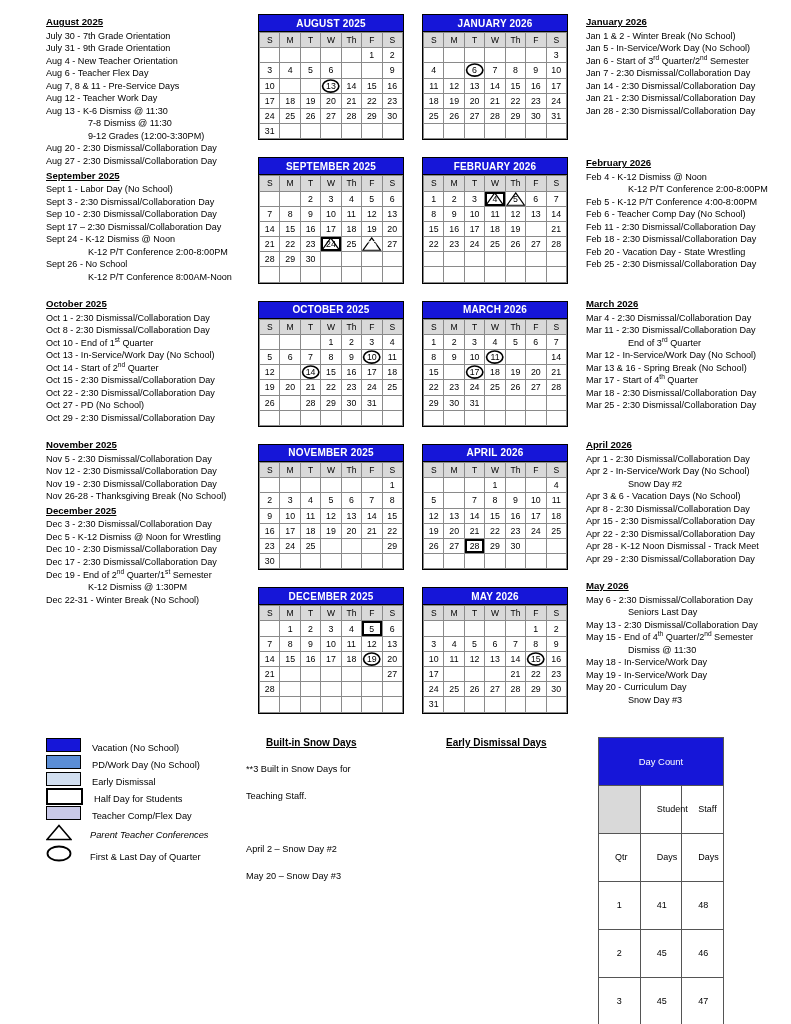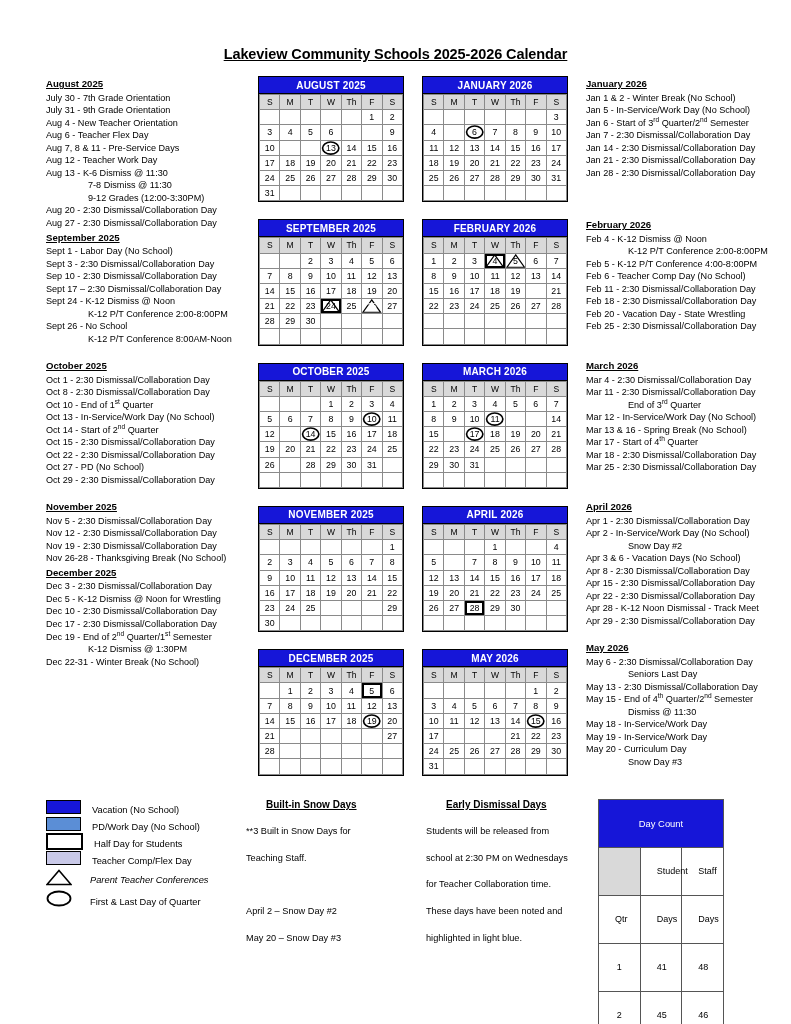--- a/index.html
+++ b/index.html
@@ -148,21 +148,20 @@
   table.dc .dc-title{
     background:#1616d8;color:#fff;font-weight:normal;font-size:9.4px;
   }
   table.dc .shade{background:#d9d9d9;}
 </style>
 </head>
 <body>
 
 <div class="page">
 
-  <div class="title">Lakeview Community Schools 2025-2026 Calendar</div>
 
   <div class="body-grid">
 
     <div class="notes" id="notes-left">
         <span class="mon-head">August 2025</span>
         <span class="note-line">July 30 - 7th Grade Orientation</span>
         <span class="note-line">July 31 - 9th Grade Orientation</span>
         <span class="note-line">Aug 4 - New Teacher Orientation</span>
         <span class="note-line">Aug 6 - Teacher Flex Day</span>
         <span class="note-line">Aug 7, 8 &amp; 11 - Pre-Service Days</span>
@@ -1029,20 +1028,24 @@
     <div id="legend">
         <div class="legend-row">
           <span class="sw sw-vac"></span>
           <span class="legend-label">Vacation (No School)</span>
         </div>
         <div class="legend-row">
           <span class="sw sw-pd"></span>
           <span class="legend-label">PD/Work Day (No School)</span>
         </div>
         <div class="legend-row">
+          <span class="sw sw-early"></span>
+          <span class="legend-label">Early Dismissal</span>
+        </div>
+        <div class="legend-row">
           <span class="sw sw-half"></span>
           <span class="legend-label">Half Day for Students</span>
         </div>
         <div class="legend-row">
           <span class="sw sw-comp"></span>
           <span class="legend-label">Teacher Comp/Flex Day</span>
         </div>
         <div class="legend-row tri">
           <span class="sw-shape">
             <svg width="26" height="17" viewBox="0 0 26 17">
@@ -1067,27 +1070,20 @@
           <span class="ctr">**3 Built in Snow Days for</span>
           <span class="ctr">Teaching Staff.</span>
           <span class="ctr">&nbsp;</span>
           <span class="ctr">April 2 – Snow Day #2</span>
           <span class="ctr">May 20 – Snow Day #3</span>
         </div>
     </div>
 
     <div class="blk" style="padding-left:14px;">
       <span class="blk-head">Early Dismissal Days</span>
-      <div id="ed-lines">
-          <span class="ctr">Students will be released from</span>
-          <span class="ctr">school at 2:30 PM on Wednesdays</span>
-          <span class="ctr">for Teacher Collaboration time.</span>
-          <span class="ctr">These days have been noted and</span>
-          <span class="ctr">highlighted in light blue.</span>
-        </div>
     </div>
 
     <div class="dc-wrap">
       <table class="dc">
         <tbody id="dc-body">
             <tr>
               <td class="dc-title" colspan="3">Day Count</td>
             </tr>
             <tr>
               <td class="shade"></td>

